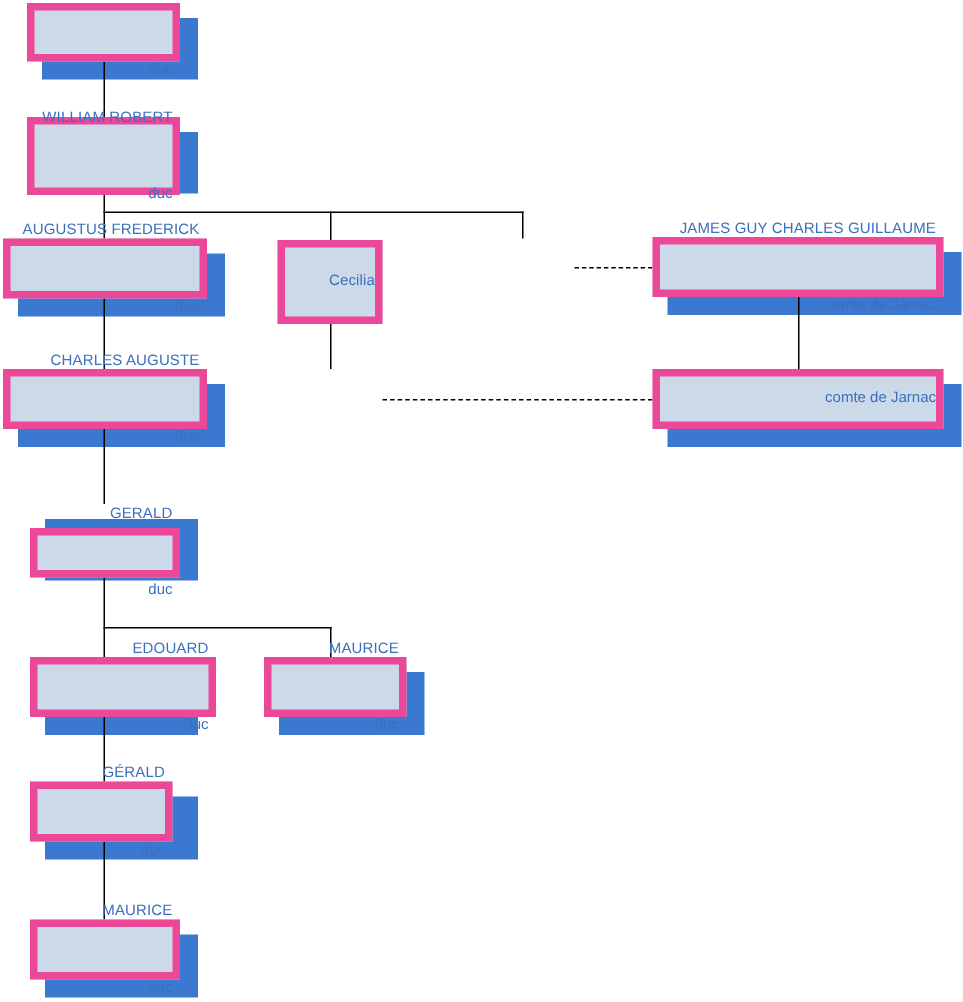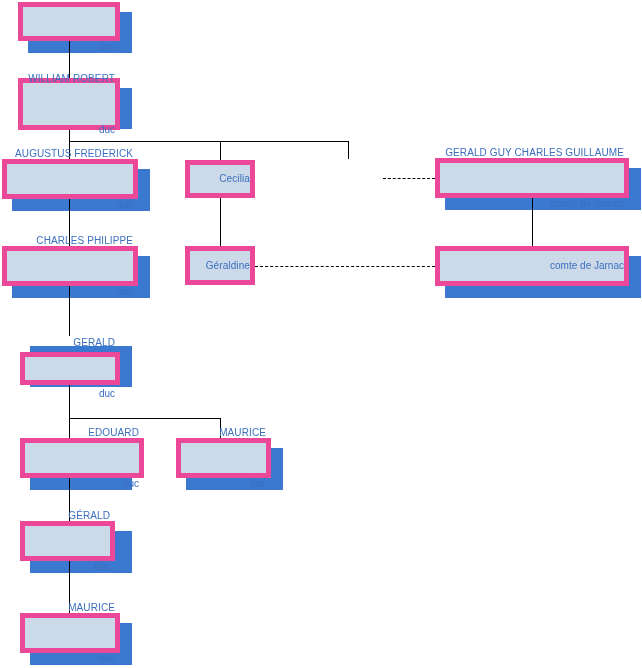--- a/index.html
+++ b/index.html
@@ -102,33 +102,30 @@
       <div class="title">duc</div>
     </div>
     <div class="node two-line" style="left: 18px; top: 78px; width: 102px; height: 52px;">
       <div class="name">WILLIAM ROBERT</div>
       <div class="title">duc</div>
     </div>
     <div class="node two-line" style="left: 2px; top: 159px; width: 136px; height: 40px; padding-left: 20px;">
       <div class="name">AUGUSTUS FREDERICK</div>
       <div class="title">duc</div>
     </div>
-    <div class="node" style="left: 185px; top: 160px; width: 70px; height: 38px;">
+    <div class="node" style="left: 185px; top: 160px; width: 70px; height: 56px;">
       <div class="name">Cecilia</div>
     </div>
     <div class="node two-line" style="left: 435px; top: 158px; width: 194px; height: 40px;">
-      <div class="name">GERALD GUY CHARLES GUILLAUME</div>
+      <div class="name">JAMES GUY CHARLES GUILLAUME</div>
       <div class="title">comte de Jarnac</div>
     </div>
     <div class="node two-line" style="left: 2px; top: 246px; width: 136px; height: 40px;">
-      <div class="name">CHARLES PHILIPPE</div>
+      <div class="name">CHARLES AUGUSTE</div>
       <div class="title">duc</div>
-    </div>
-    <div class="node" style="left: 185px; top: 246px; width: 70px; height: 39px;">
-      <div class="name">Géraldine</div>
     </div>
     <div class="node two-line" style="left: 435px; top: 246px; width: 194px; height: 40px;">
       <div class="title">comte de Jarnac</div>
     </div>
     <div class="node two-line" style="left: 20px; top: 352px; width: 100px; height: 33px;">
       <div class="name">GERALD</div>
       <div class="title">duc</div>
     </div>
     <div class="node two-line" style="left: 20px; top: 438px; width: 124px; height: 40px;">
       <div class="name">EDOUARD</div>

